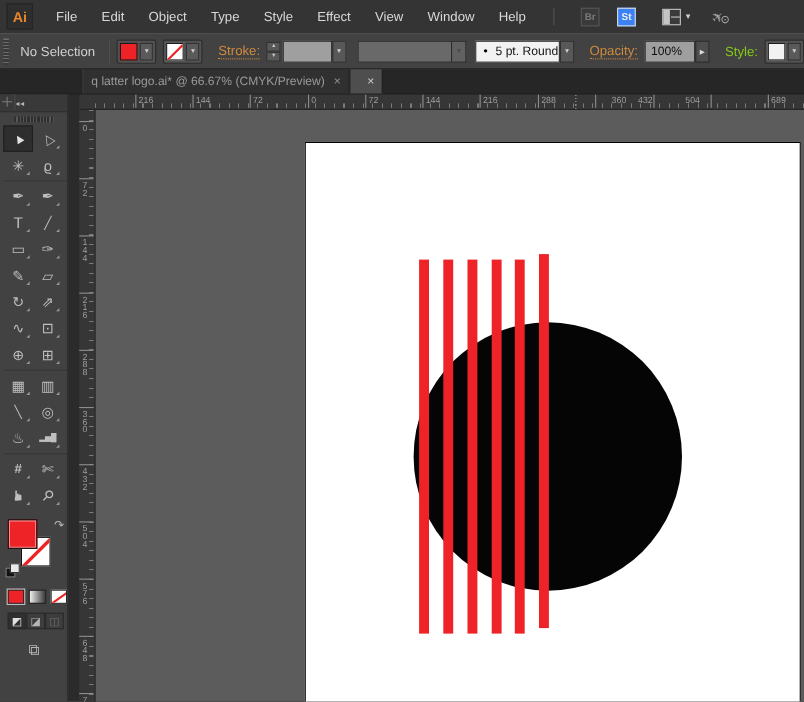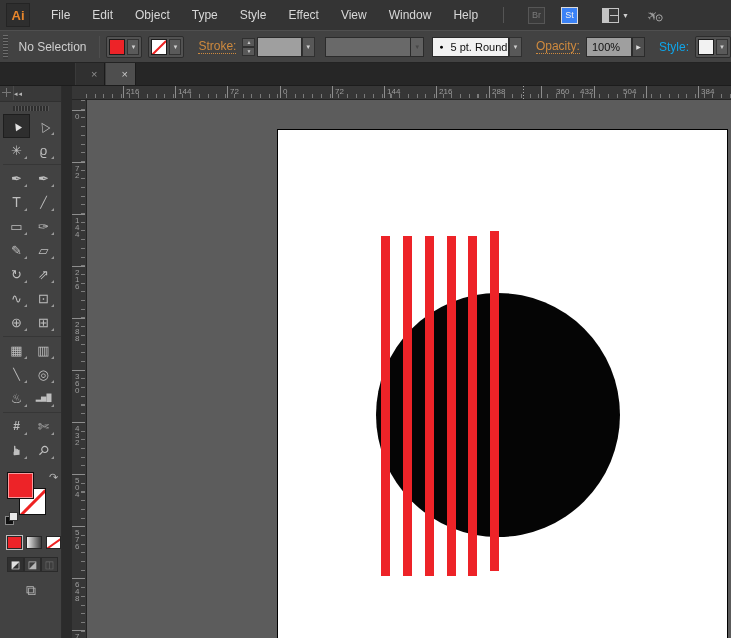--- a/index.html
+++ b/index.html
@@ -4,21 +4,21 @@
 <style>
   html,body{margin:0;padding:0}
   body{width:731px;height:638px;background:#333;font-family:"Liberation Sans",sans-serif;
        -webkit-font-smoothing:antialiased;overflow:hidden;position:relative;color:#d6d6d6}
   
   .menubar{height:30px;background:#343434;display:flex;align-items:center;padding-left:6px;box-sizing:border-box}
   .ai-logo{width:22px;height:22px;background:#2e2e2e;border:1px solid #242424;color:#e8862c;
            font-weight:bold;font-size:13px;display:flex;align-items:center;justify-content:center;margin-right:10px}
   .menu-item{font-size:12px;color:#d8d8d8;padding:0 11px;cursor:default}
   .mb-sep{width:1px;height:16px;background:#555;margin:0 8px 0 14px}
-  .sq-btn{width:17px;height:17px;display:flex;align-items:center;justify-content:center;font-size:9px;font-weight:normal;margin-left:16px;box-sizing:border-box}
+  .sq-btn{width:17px;height:17px;display:flex;align-items:center;justify-content:center;font-size:9px;font-weight:bold;margin-left:16px;box-sizing:border-box}
   .sq-btn.br{border:1px solid #565656;color:#7a7a7a;background:#3a3a3a}
   .sq-btn.st{border:1px solid #dcdcdc;color:#efefef;background:#3b82f6}
   .ws-btn{display:flex;align-items:center;margin-left:24px}
   .ws-ico{width:15px;height:13px;border:1px solid #c4c4c4;position:relative;background:#3a3a3a}
   .ws-ico::before{content:'';position:absolute;left:0;top:0;bottom:0;width:6px;background:#c4c4c4}
   .ws-ico::after{content:'';position:absolute;left:7px;right:0;top:6px;height:1px;background:#c4c4c4}
   .ws-arrow{font-size:7px;color:#cfcfcf;margin-left:3px}
   .gpu-btn{margin-left:18px;color:#9a9a9a;font-size:13px;display:flex;align-items:center}
   .gpu-btn .plane{display:inline-block;transform:rotate(-40deg)}
   .gpu-btn .pwr{font-size:10px;margin-left:-3px;margin-top:5px;color:#b5b5b5}
@@ -46,21 +46,21 @@
           display:flex;align-items:center;justify-content:center;box-sizing:border-box}
   .brush-dd{width:95px;height:20px;background:#696969;border:1px solid #2b2b2b;margin-left:10px;box-sizing:border-box}
   .brush-dd-arrow{width:14px;height:20px;background:#616161;border:1px solid #2b2b2b;border-left:none;color:#474747;
                   font-size:6px;display:flex;align-items:center;justify-content:center;box-sizing:border-box}
   .bdef{display:flex;align-items:center;width:84px;height:20px;background:#f2f2f2;border:1px solid #2b2b2b;
         box-sizing:border-box;color:#111;font-size:11px;margin-left:8px}
   .bdef .dot{font-size:7px;margin:0 7px 0 6px;color:#000}
   .f-opacity{width:50px;margin-left:6px;font-size:11px}
   .play-btn{width:14px;height:20px;background:#4e4e4e;border:1px solid #2b2b2b;color:#dcdcdc;font-size:6px;
             display:flex;align-items:center;justify-content:center;box-sizing:border-box}
-  .style-lbl{margin-left:14px;color:#0ea5e9}
+  .style-lbl{margin-left:14px;color:#84cc16}
   .sw.style{background:#f2f2f2}
   
   .tabbar{height:23px;background:#262626;display:flex;padding-left:75px;box-sizing:border-box;border-bottom:1px solid #1c1c1c}
   .tab{display:flex;align-items:center;font-size:11px;color:#9a9a9a;background:#303030;
        border-right:1px solid #1b1b1b;border-left:1px solid #3a3a3a;padding:0 7px;box-sizing:border-box;white-space:nowrap}
   .tab.active{background:#4e4e4e;color:#e4e4e4}
   .tab .x{margin-left:8px;font-size:11px;color:#8f8f8f}
   .tab.active .x{color:#c9c9c9}
   
   .main{position:absolute;left:0;top:86px;right:0;bottom:0;background:#2b2b2b}
@@ -190,20 +190,21 @@
   <div class="play-btn">▶</div>
   <span class="style-lbl">Style:</span>
   <div class="sw-group">
     <span class="sw style"></span>
     <span class="mini-arrow">▼</span>
   </div>
 </div>
 
 <div class="tabbar">
     <div class="tab">
+      <span>q latter logo.ai* @ 66.67% (CMYK/Preview)</span>
       <span class="x">×</span>
     </div>
     <div class="tab active">
       <span class="x">×</span>
     </div>
   </div>
 
 <div class="main">
 
   <div class="toolbar">
@@ -345,21 +346,21 @@
       <div class="hlabel" style="left: 367px;">216</div>
       <div class="htick" style="left: 417px;"></div>
       <div class="hlabel" style="left: 420px;">288</div>
       <div class="htick" style="left: 469px;"></div>
       <div class="hlabel" style="left: 484px;">360</div>
       <div class="htick" style="left: 522px;"></div>
       <div class="hlabel" style="left: 508px;">432</div>
       <div class="htick" style="left: 574px;"></div>
       <div class="hlabel" style="left: 551px;">504</div>
       <div class="htick" style="left: 626px;"></div>
-      <div class="hlabel" style="left: 629px;">384</div>
+      <div class="hlabel" style="left: 629px;">689</div>
       <div class="hguide" style="left: 451px;"></div>
     </div>
   <div class="vruler">
       <div class="vtick" style="top: 10px;"></div>
       <div class="vlabel" style="top: 13px;">0</div>
       <div class="vtick" style="top: 62px;"></div>
       <div class="vlabel" style="top: 65px;">7<br>2</div>
       <div class="vtick" style="top: 114px;"></div>
       <div class="vlabel" style="top: 117px;">1<br>4<br>4</div>
       <div class="vtick" style="top: 166px;"></div>

